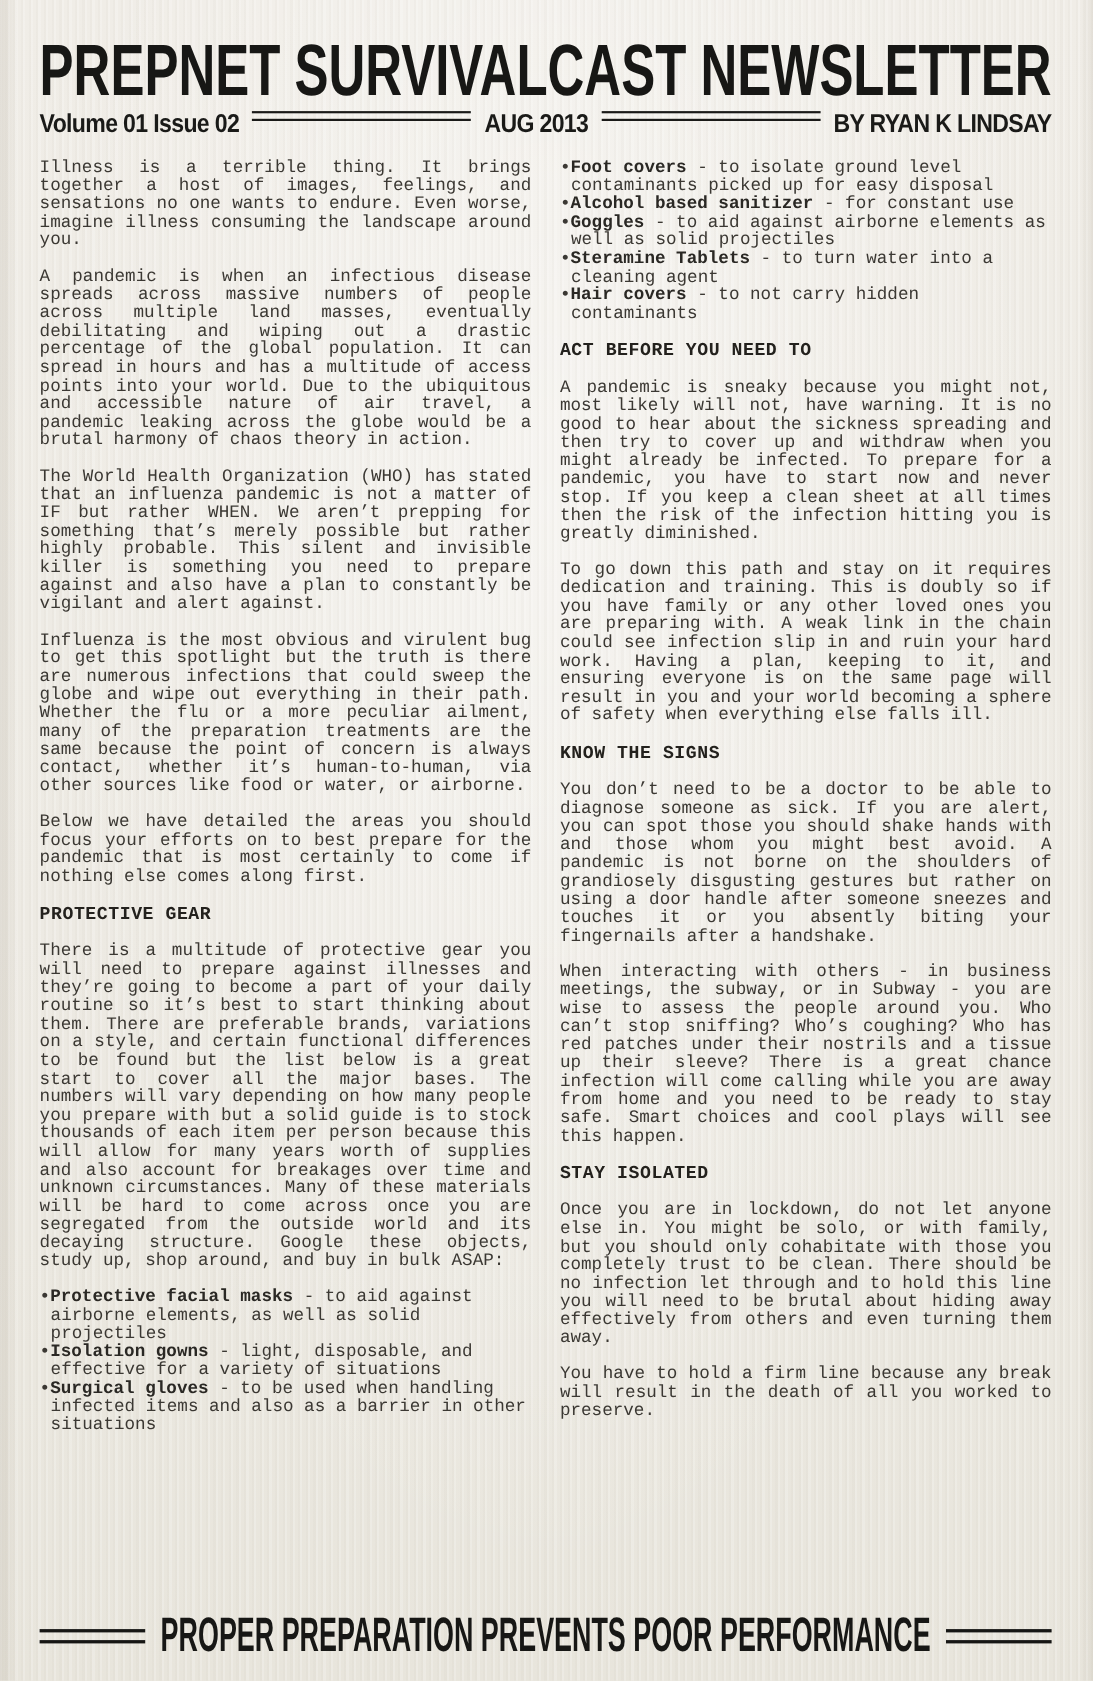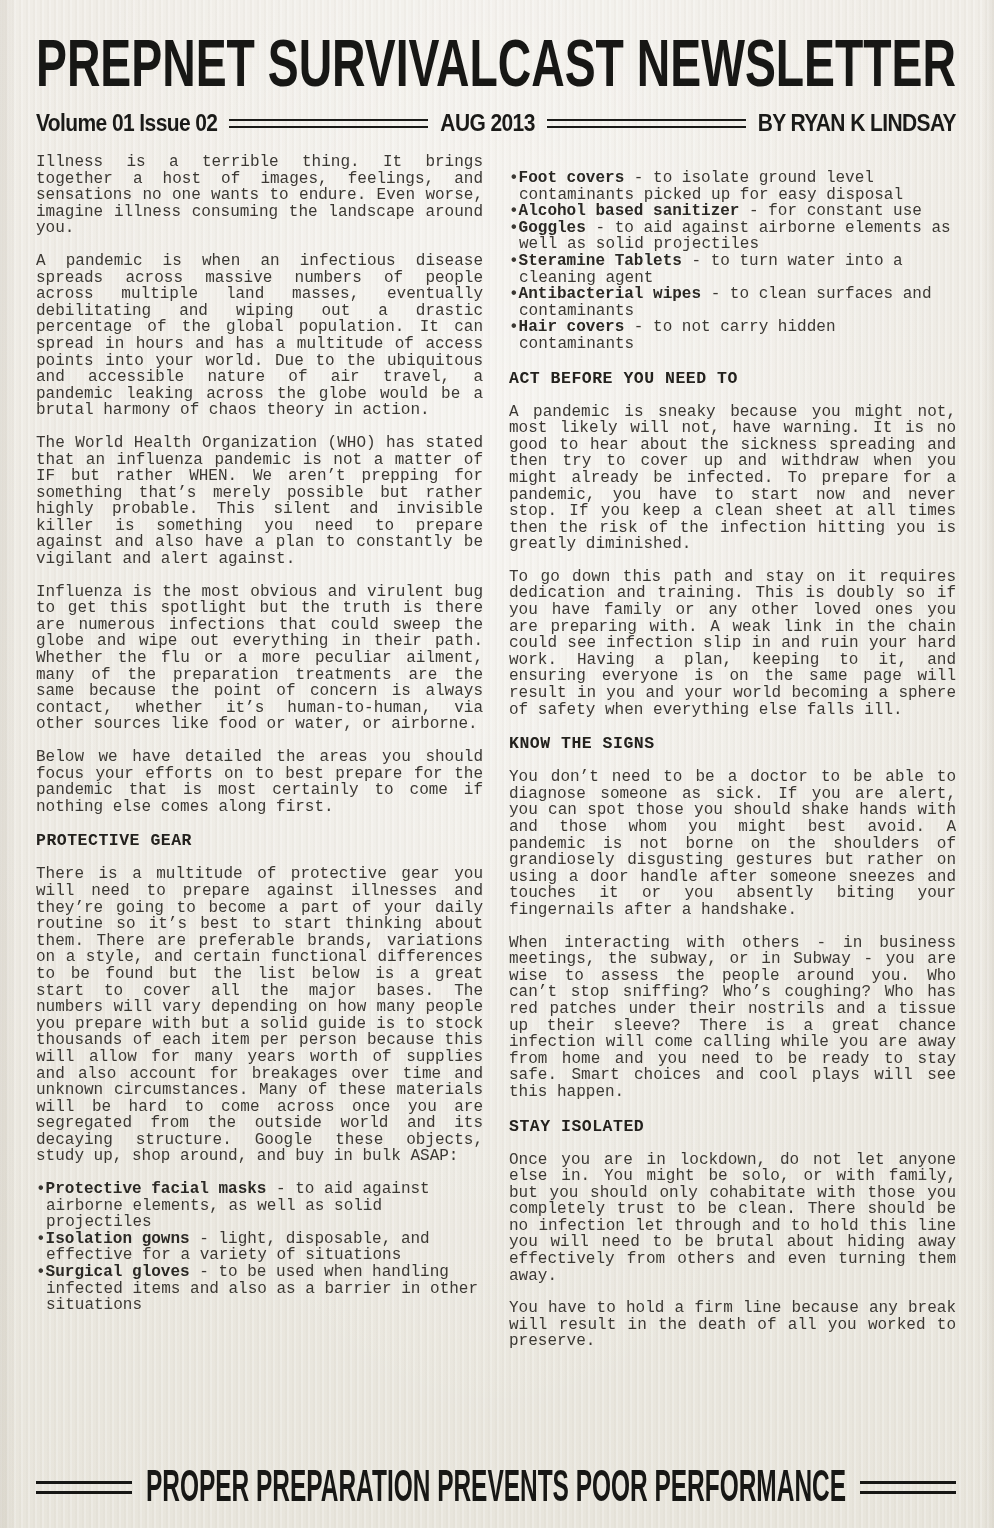--- a/index.html
+++ b/index.html
@@ -26,22 +26,21 @@
   
   .masthead { display: block; }
   .title-svg { display: block; width: 920px; height: 62px; overflow: visible; }
   .title-svg text {
     font-family: "Liberation Sans", sans-serif;
     font-weight: bold;
     fill: #171715;
   }
   .mast-row {
     display: flex;
-    align-items: center;
-    margin-top: 15px;
+    margin-top: 5px;
     height: 24px;
   }
   .mast-text {
     font-family: "Liberation Sans", sans-serif;
     font-weight: bold;
     font-size: 21px;
     letter-spacing: -0.6px;
     color: #1a1a18;
     white-space: nowrap;
     display: inline-block;
@@ -73,21 +72,21 @@
     letter-spacing: 0.5px;
     color: #23211d;
     margin: 17px 0 17px;
     text-align: left;
     line-height: 17px;
   }
   .col > .sec:first-child { margin-top: 0; }
   .para { margin: 0 0 16px; }
   .bullets {
     list-style: none;
-    margin: 16px 0 16px;
+    margin: 0 0 16px;
     padding: 0;
     text-align: left;
   }
   .bullets li {
     padding-left: 10px;
     text-indent: -10px;
   }
   .bullets li::before { content: "\2022"; font-weight: bold; }
   .bullets b { color: #2a2824; }
   
@@ -150,21 +149,20 @@
         <li><b>Surgical gloves</b> <span>- to be used when handling infected items and also as a barrier in other situations</span></li>
       </ul>
     </section>
 
     <section class="col">
       <ul class="bullets">
         <li><b>Foot covers</b> <span>- to isolate ground level contaminants picked up for easy disposal</span></li>
         <li><b>Alcohol based sanitizer</b> <span>- for constant use</span></li>
         <li><b>Goggles</b> <span>- to aid against airborne elements as well as solid projectiles</span></li>
         <li><b>Steramine Tablets</b> <span>- to turn water into a cleaning agent</span></li>
-        <li><b>Antibacterial wipes</b> <span>- to clean surfaces and contaminants</span></li>
         <li><b>Hair covers</b> <span>- to not carry hidden contaminants</span></li>
       </ul>
 
       <h2 class="sec">ACT BEFORE YOU NEED TO</h2>
       <p class="para">A pandemic is sneaky because you might not, most likely will not, have warning. It is no good to hear about the sickness spreading and then try to cover up and withdraw when you might already be infected. To prepare for a pandemic, you have to start now and never stop. If you keep a clean sheet at all times then the risk of the infection hitting you is greatly diminished.</p>
       <p class="para">To go down this path and stay on it requires dedication and training. This is doubly so if you have family or any other loved ones you are preparing with. A weak link in the chain could see infection slip in and ruin your hard work. Having a plan, keeping to it, and ensuring everyone is on the same page will result in you and your world becoming a sphere of safety when everything else falls ill.</p>
 
       <h2 class="sec">KNOW THE SIGNS</h2>
       <p class="para">You don’t need to be a doctor to be able to diagnose someone as sick. If you are alert, you can spot those you should shake hands with and those whom you might best avoid. A pandemic is not borne on the shoulders of grandiosely disgusting gestures but rather on using a door handle after someone sneezes and touches it or you absently biting your fingernails after a handshake.</p>
       <p class="para">When interacting with others - in business meetings, the subway, or in Subway - you are wise to assess the people around you. Who can’t stop sniffing? Who’s coughing? Who has red patches under their nostrils and a tissue up their sleeve? There is a great chance infection will come calling while you are away from home and you need to be ready to stay safe. Smart choices and cool plays will see this happen.</p>

